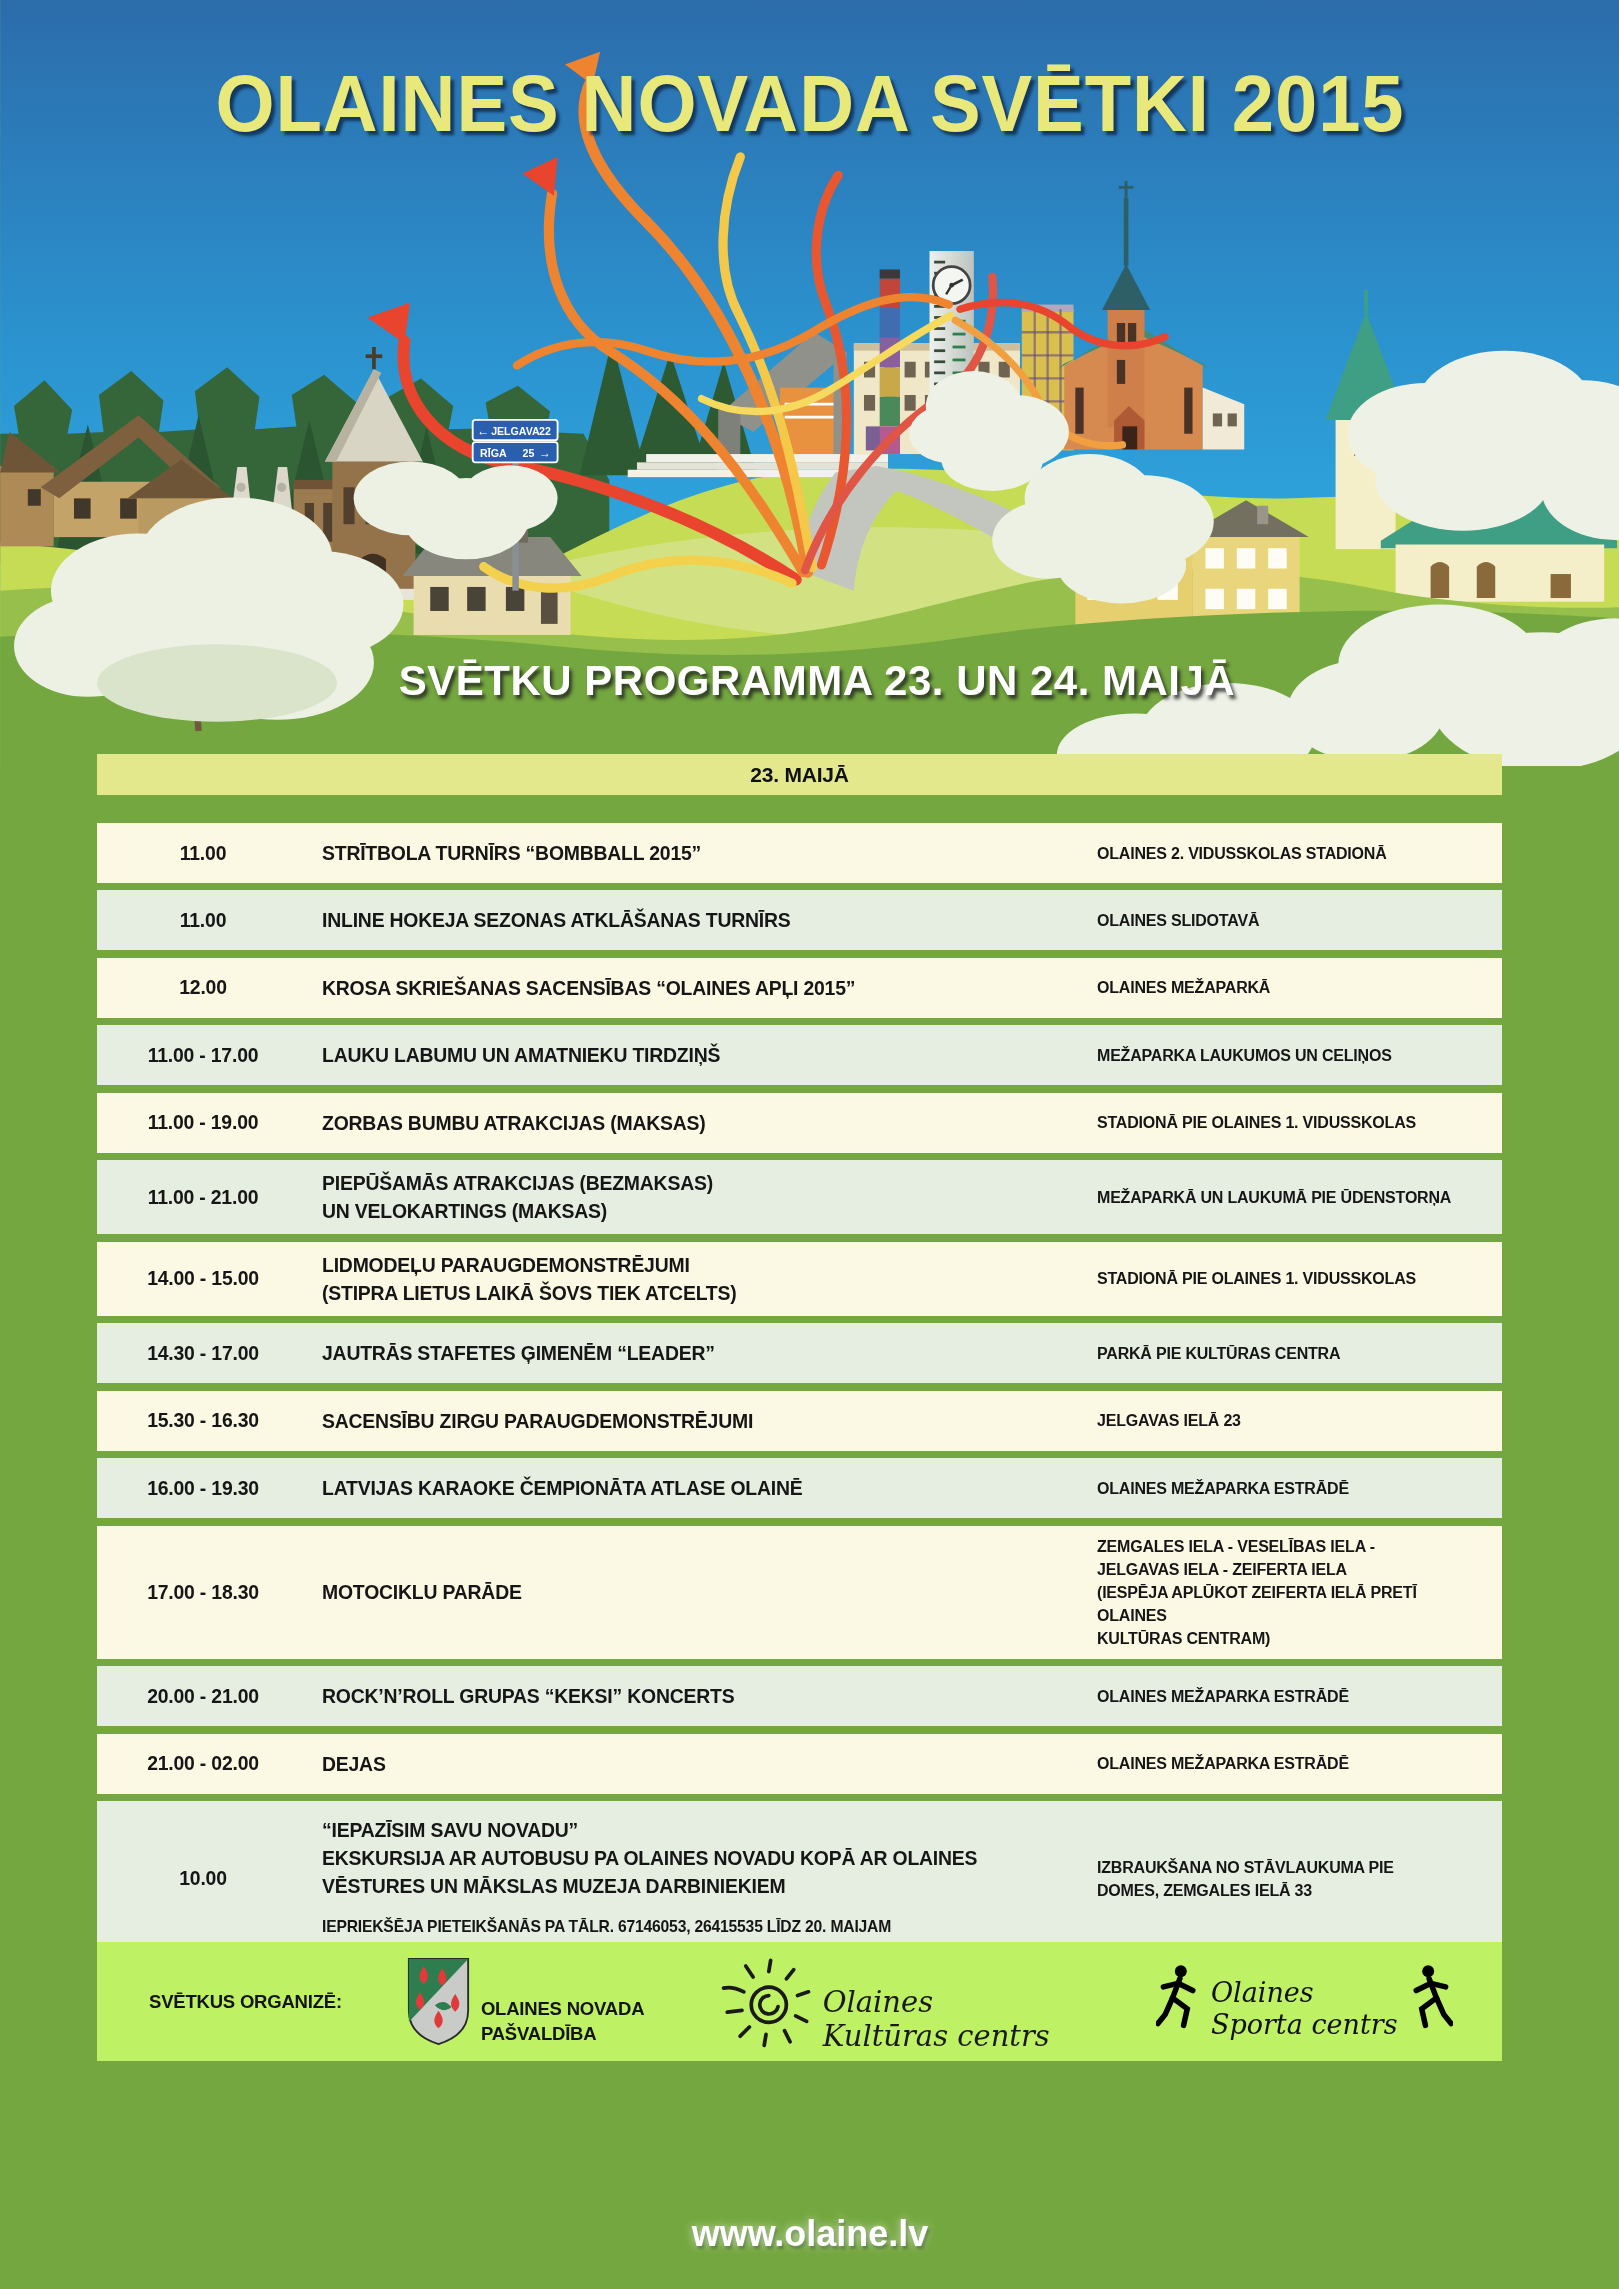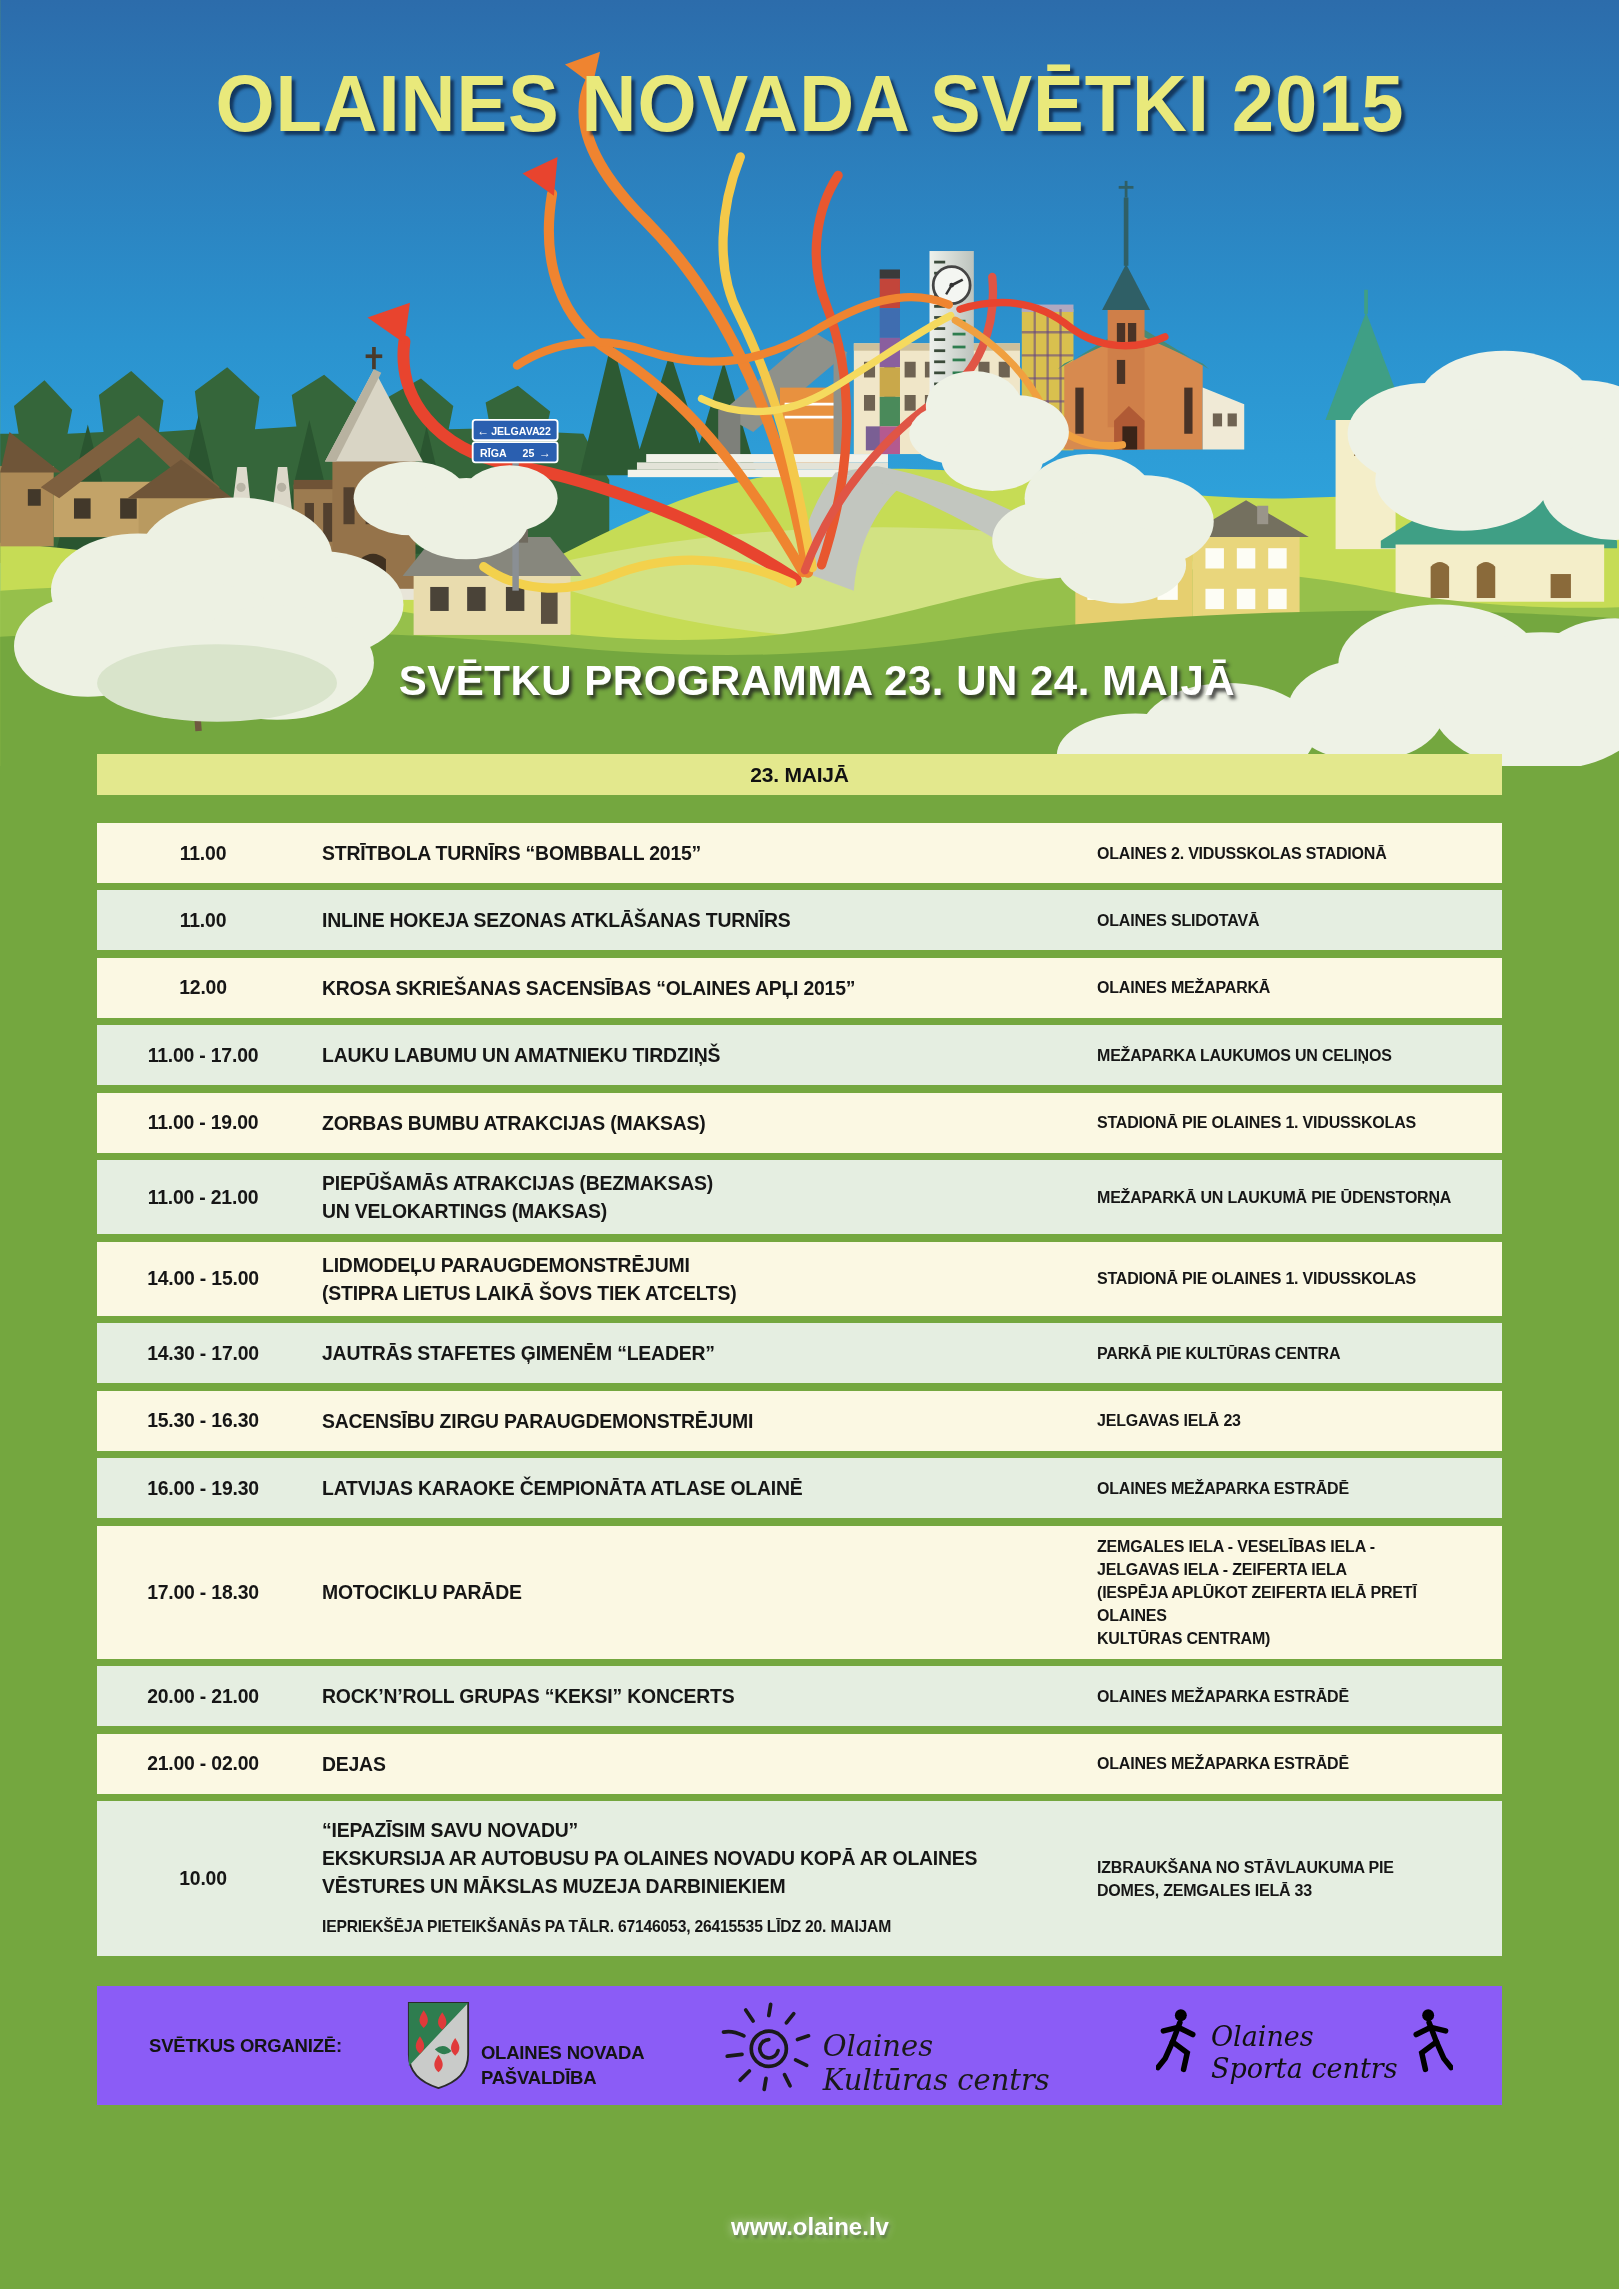--- a/index.html
+++ b/index.html
@@ -24,31 +24,31 @@
   .row.green{background:#e5eee1;}
   .row.tall{padding:14.8px 0;}
   .cell.time{width:212px;flex-shrink:0;text-align:center;font-size:19.4px;font-weight:bold;
       color:#161616;letter-spacing:-0.2px;}
   .cell.event{flex:1;padding-left:13px;padding-right:18.5px;font-size:19.4px;font-weight:bold;
       color:#161616;line-height:28px;letter-spacing:-0.2px;}
   .cell.loc{width:405px;flex-shrink:0;font-size:16px;font-weight:bold;color:#161616;
       line-height:23px;padding-right:14.8px;box-sizing:border-box;letter-spacing:-0.2px;}
   .note{font-size:15.7px;margin-top:13px;}
   
-  .footer-band{position:absolute;left:97px;top:1986px;width:1405px;height:119px;
-      background:#8b5cf6;display:flex;align-items:center;z-index:7;}
+  .footer-band{position:absolute;left:97px;top:1942px;width:1405px;height:119px;
+      background:#bef264;display:flex;align-items:center;z-index:7;}
   .org-label{margin-left:52px;font-size:18.5px;font-weight:bold;color:#141414;letter-spacing:-0.2px;}
   .org{display:flex;align-items:flex-end;}
   .org-name{font-size:18.5px;font-weight:bold;color:#141414;line-height:25px;letter-spacing:-0.2px;}
   .script-name{font-family:"DejaVu Serif",serif;font-style:italic;font-size:29px;
       line-height:34px;color:#1a1a1a;font-weight:normal;}
   .sporta-name{font-family:"DejaVu Serif",serif;font-style:italic;font-size:27px;
       line-height:32px;color:#111;}
   .site-link{position:absolute;top:2213px;left:0;width:100%;text-align:center;z-index:7;
-      font-size:24px;font-weight:bold;color:#fff;
+      font-size:36px;font-weight:bold;color:#fff;
       text-shadow:0 0 9.2px rgba(255,255,255,.65),1.8px 2.8px 2.8px rgba(40,70,30,.55);}
 </style>
 </head>
 <body>
 
 <div class="poster">
 
   <svg class="art" viewBox="0 0 1755 830" xmlns="http://www.w3.org/2000/svg">
     <defs>
       <linearGradient id="sky" x1="0" y1="0" x2="0" y2="1">

